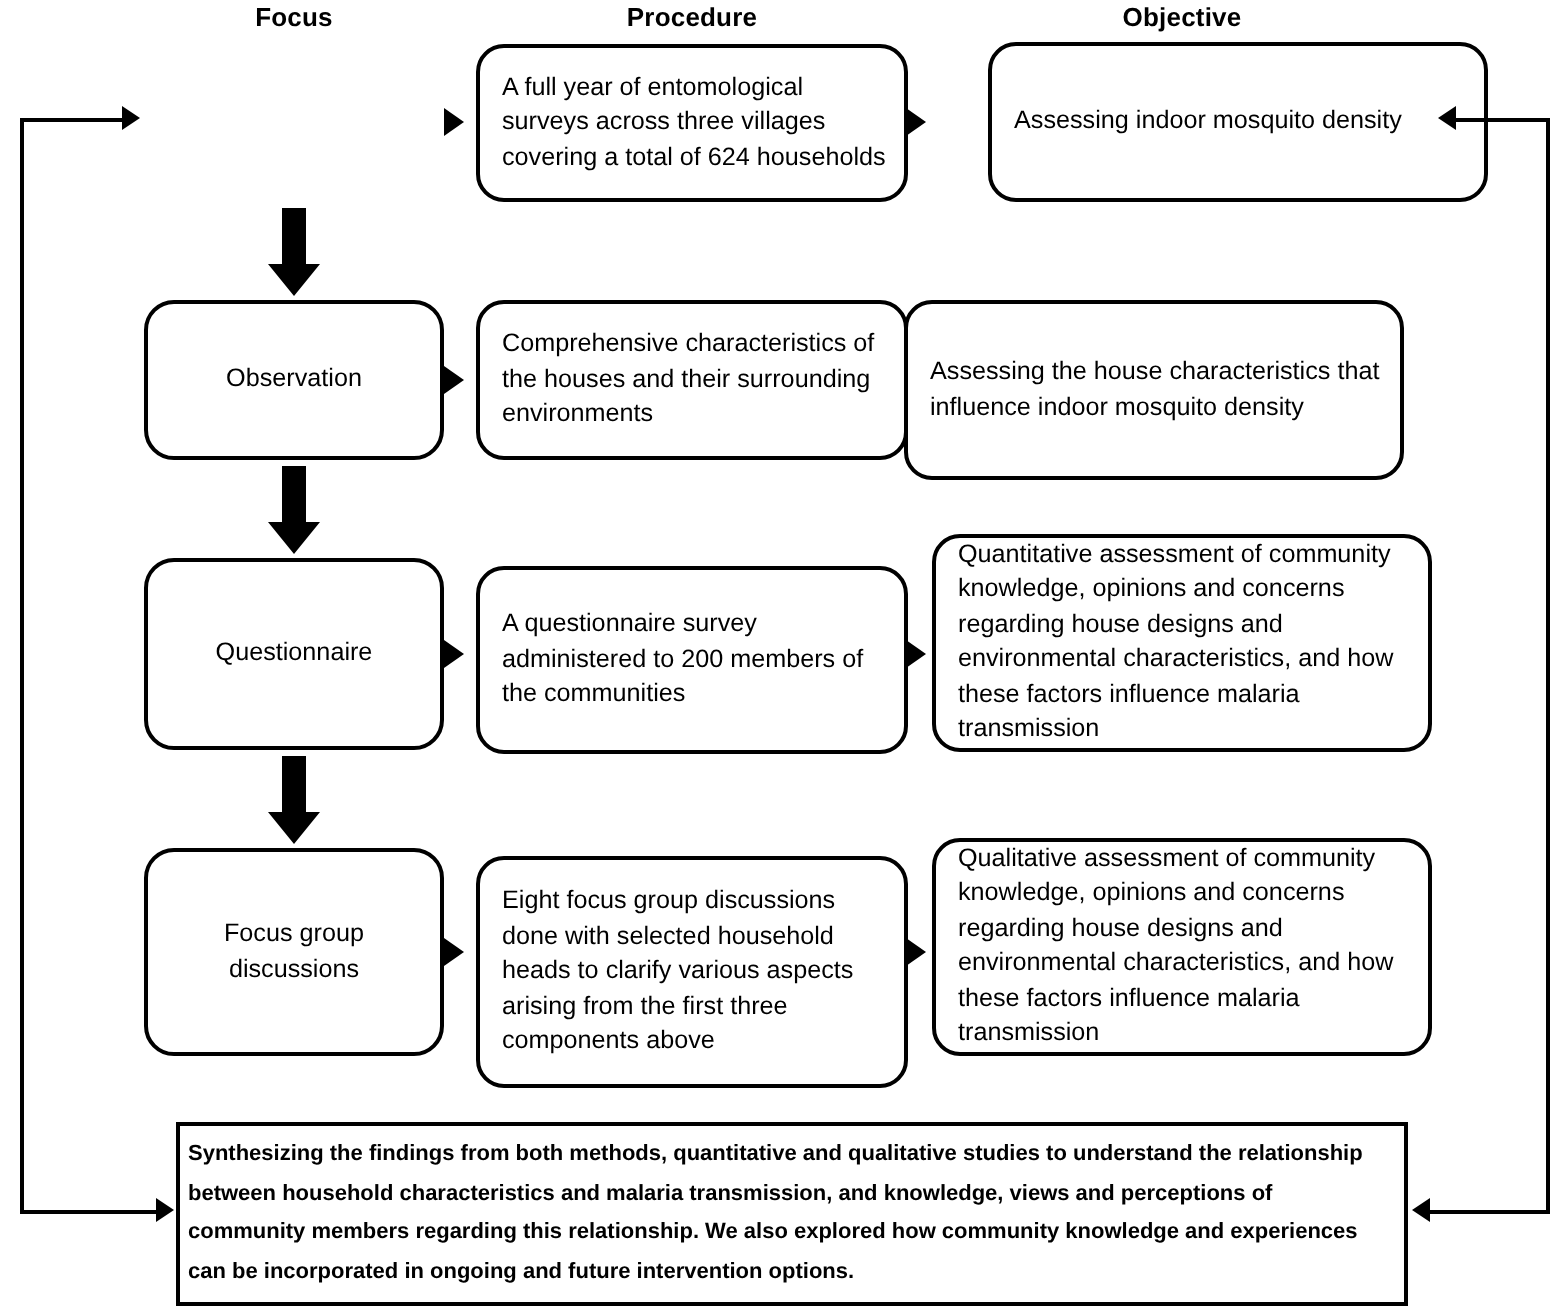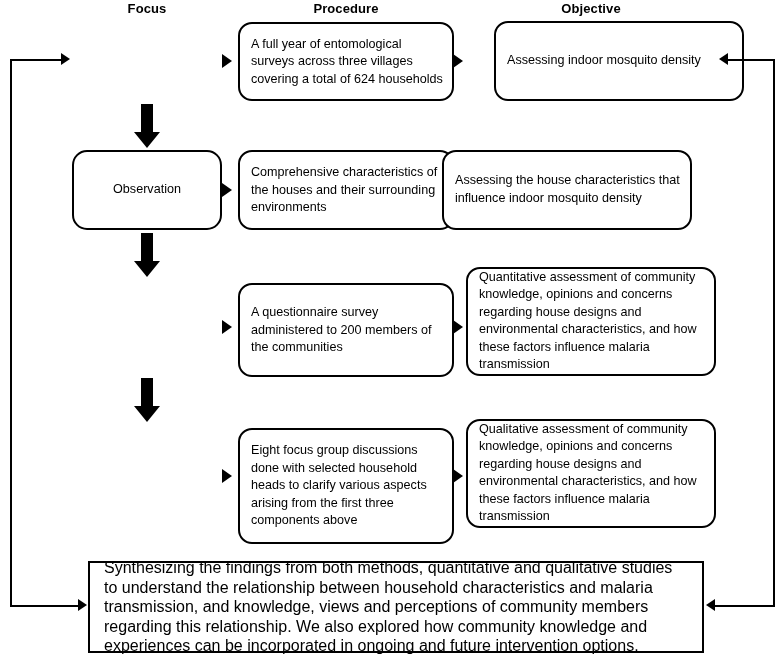--- a/index.html
+++ b/index.html
@@ -55,26 +55,27 @@
   .node.obj .txt {
     top: 50%;
     transform: translateY(-50%);
     text-align: left;
   }
   .node.summary {
     border-radius: 0;
     border-width: 2.4px;
   }
   .node.summary .txt {
-    left: 14px;
+    left: 4px;
     right: 12px;
     top: 50%;
     transform: translateY(-50%);
     line-height: 19.5px;
-    font-size: 16px;
+    font-size: 11px;
+    font-weight: bold;
   }
   
   .ln-h {
     position: absolute;
     height: 0;
     border-top: 2.4px solid #000000;
   }
   .ln-v {
     position: absolute;
     width: 0;
@@ -148,43 +149,50 @@
   </div>
 
   <div class="node phase" style="left:72px; top:150px; width:150px; height:80px;">
     <div class="txt">Observation</div>
   </div>
   <div class="ah smallright" style="left:222px; top:183px;"></div>
   <div class="node proc" style="left:238px; top:150px; width:216px; height:80px;">
     <div class="txt">Comprehensive characteristics of the houses and their surrounding environments</div>
   </div>
   <div class="ah smallright" style="left:453px; top:183px;"></div>
-  <div class="node obj" style="left:442px; top:150px; width:250px; height:80px;text-decoration:underline;">
+  <div class="node obj" style="left:452px; top:150px; width:250px; height:90px;text-decoration:underline;">
     <div class="txt">Assessing the house characteristics that influence indoor mosquito density</div>
   </div>
 
   <div class="blockarrow" style="left:134px; top:233px; height:44px;">
     <div class="stem" style="height:29px;"></div>
     <div class="head" style="top:28px;"></div>
   </div>
 
+  <div class="node phase" style="left:72px; top:279px; width:150px; height:96px;">
+    <div class="txt">Questionnaire</div>
+  </div>
   <div class="ah smallright" style="left:222px; top:320px;"></div>
   <div class="node proc" style="left:238px; top:283px; width:216px; height:94px;padding-left:11px;">
     <div class="txt">A questionnaire survey administered to 200 members of the communities</div>
   </div>
   <div class="ah smallright" style="left:453px; top:320px;"></div>
   <div class="node obj" style="left:466px; top:267px; width:250px; height:109px;padding-left:44px;">
     <div class="txt">Quantitative assessment of community knowledge, opinions and concerns regarding house designs and environmental characteristics, and how these factors influence malaria transmission</div>
   </div>
 
   <div class="blockarrow" style="left:134px; top:378px; height:44px;">
     <div class="stem" style="height:29px;"></div>
     <div class="head" style="top:28px;"></div>
   </div>
 
+  <div class="node phase" style="left:72px; top:424px; width:150px; height:104px;">
+    <div class="txt">Focus group
+discussions</div>
+  </div>
   <div class="ah smallright" style="left:222px; top:469px;"></div>
   <div class="node proc" style="left:238px; top:428px; width:216px; height:116px;">
     <div class="txt">Eight focus group discussions done with selected household heads to clarify various aspects arising from the first three components above</div>
   </div>
   <div class="ah smallright" style="left:453px; top:469px;"></div>
   <div class="node obj" style="left:466px; top:419px; width:250px; height:109px;">
     <div class="txt">Qualitative assessment of community knowledge, opinions and concerns regarding house designs and environmental characteristics, and how these factors influence malaria transmission</div>
   </div>
 
   <div class="node summary" style="left:88px; top:561px; width:616px; height:92px;">

